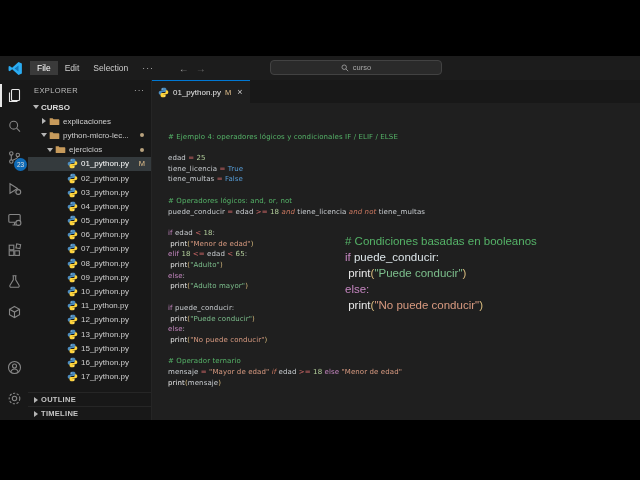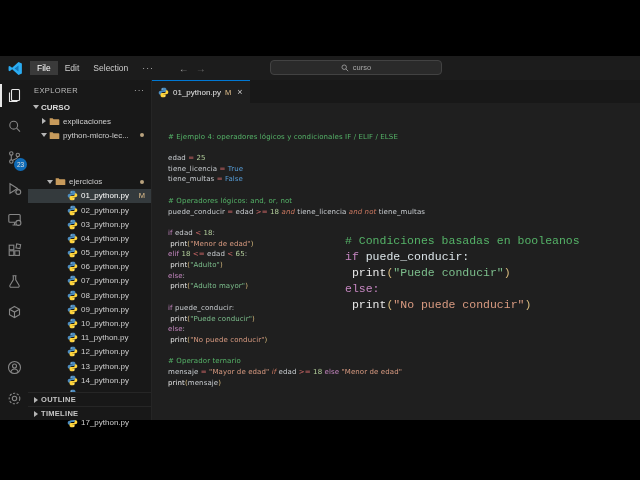--- a/index.html
+++ b/index.html
@@ -38,21 +38,21 @@
   
   #sidebar{width:124px;height:340px;background:#181818;position:relative;flex:0 0 auto;
     border-right:1px solid #252525;box-sizing:border-box;}
   #sb-header{height:20px;display:flex;align-items:center;padding:0 6px;color:#bdbdbd;font-size:7.5px;letter-spacing:.4px;}
   #sb-header .sbmore{margin-left:auto;color:#bdbdbd;letter-spacing:1px;font-size:8px;}
   #file-tree{position:absolute;top:20px;left:0;right:0;}
   .trow{height:14.2px;display:flex;align-items:center;color:#cfcfcf;font-size:8px;white-space:nowrap;overflow:hidden;}
   .trow.sel{background:#343a3d;color:#fff;}
   .trow.lvl0{padding-left:4px;font-weight:bold;color:#dddddd;}
   .trow.lvl1{padding-left:12px;align-items:center;}
-  .trow.lvl2{padding-left:18px;margin-top:32px;}
+  .trow.lvl2{padding-left:18px;}
   .trow.lvl3{padding-left:30px;}
   .chev{width:8px;height:8px;flex:0 0 8px;position:relative;margin-right:1px;}
   .chev.down:before{content:"";position:absolute;left:1px;top:2px;border-left:3.5px solid transparent;
     border-right:3.5px solid transparent;border-top:4.5px solid #b5b5b5;}
   .chev.right:before{content:"";position:absolute;left:2px;top:1px;border-top:3.5px solid transparent;
     border-bottom:3.5px solid transparent;border-left:4.5px solid #b5b5b5;}
   .ticon{width:11px;height:11px;flex:0 0 11px;margin-right:3px;display:flex;align-items:center;}
   .ticon svg{width:11px;height:11px;}
   .mbadge{margin-left:auto;margin-right:6px;color:#e2c08d;font-size:7.5px;}
   .dotbadge{margin-left:auto;margin-right:7px;width:4px;height:4px;border-radius:2px;background:#b9a27e;}
@@ -66,21 +66,21 @@
   #tabbar{position:absolute;left:0;top:0;right:0;height:23px;background:#181818;display:flex;}
   #tab-active{width:98px;background:#1f1f1f;border-top:1.5px solid #0078d4;display:flex;align-items:center;
     padding:0 6px;box-sizing:border-box;gap:4px;font-size:8px;color:#e8e8e8;}
   #tab-active .ticon{margin-right:0;}
   #tab-active .tmod{color:#e2c08d;font-size:7.5px;}
   #tab-active .tclose{color:#c8c8c8;font-size:9px;margin-left:2px;}
 
   #code-area{position:absolute;left:16px;top:36px;right:0;padding-top:15.6px;
     font-family:"DejaVu Sans",sans-serif;font-size:7px;line-height:10.7px;letter-spacing:.1px;white-space:pre;}
   #zoom-overlay{position:absolute;left:193px;top:153px;
-    font-family:Liberation Mono, monospace;font-size:11.5px;line-height:16px;white-space:pre;}
+    font-family:Liberation Sans, sans-serif;font-size:11.5px;line-height:16px;white-space:pre;}
 
   .c-cm{color:#55b368}.c-kw{color:#c586c0}.c-lg{color:#cd7961;font-style:italic}
   .c-op{color:#d46a6a}.c-nu{color:#b3cf9b}.c-bo{color:#569cd6}.c-fn{color:#e8e8e8}
   .c-pa{color:#d7ba7d}.c-sg{color:#7cbe8c}.c-ss{color:#d89a80}.c-id{color:#c9cdd1}.c-ov{color:#dbe4e8}
 </style>
 </head>
 <body>
 
 <div id="frame">
 
@@ -383,32 +383,20 @@
           <div class="trow lvl3">
             <span class="chev"></span>
             <span class="ticon">
               <svg viewBox="0 0 16 16">
                 <path fill="#4b8bbe" d="M7.9 1C6.1 1 4.9 1.8 4.9 3.2V5h3.2v.6H3.9C2.3 5.6 1 6.8 1 8.5s.9 2.9 2.5 2.9h1.2V9.6c0-1.3 1.1-2.4 2.4-2.4h3.2c1.1 0 2-.9 2-2V3.2C12.3 1.9 10.9 1 9.4 1z"></path>
                 <circle fill="#fff" cx="6" cy="3" r=".7"></circle>
                 <path fill="#ffd43b" d="M8.1 15c1.8 0 3-.8 3-2.2V11H7.9v-.6h4.2c1.6 0 2.9-1.2 2.9-2.9s-.9-2.9-2.5-2.9h-1.2v1.8c0 1.3-1.1 2.4-2.4 2.4H5.7c-1.1 0-2 .9-2 2v2C3.7 14.1 5.1 15 6.6 15z"></path>
                 <circle fill="#fff" cx="10" cy="13" r=".7"></circle>
               </svg>
             </span>
-            <span class="tlabel">14_python.py</span>
-          </div>
-          <div class="trow lvl3">
-            <span class="chev"></span>
-            <span class="ticon">
-              <svg viewBox="0 0 16 16">
-                <path fill="#4b8bbe" d="M7.9 1C6.1 1 4.9 1.8 4.9 3.2V5h3.2v.6H3.9C2.3 5.6 1 6.8 1 8.5s.9 2.9 2.5 2.9h1.2V9.6c0-1.3 1.1-2.4 2.4-2.4h3.2c1.1 0 2-.9 2-2V3.2C12.3 1.9 10.9 1 9.4 1z"></path>
-                <circle fill="#fff" cx="6" cy="3" r=".7"></circle>
-                <path fill="#ffd43b" d="M8.1 15c1.8 0 3-.8 3-2.2V11H7.9v-.6h4.2c1.6 0 2.9-1.2 2.9-2.9s-.9-2.9-2.5-2.9h-1.2v1.8c0 1.3-1.1 2.4-2.4 2.4H5.7c-1.1 0-2 .9-2 2v2C3.7 14.1 5.1 15 6.6 15z"></path>
-                <circle fill="#fff" cx="10" cy="13" r=".7"></circle>
-              </svg>
-            </span>
             <span class="tlabel">15_python.py</span>
           </div>
           <div class="trow lvl3">
             <span class="chev"></span>
             <span class="ticon">
               <svg viewBox="0 0 16 16">
                 <path fill="#4b8bbe" d="M7.9 1C6.1 1 4.9 1.8 4.9 3.2V5h3.2v.6H3.9C2.3 5.6 1 6.8 1 8.5s.9 2.9 2.5 2.9h1.2V9.6c0-1.3 1.1-2.4 2.4-2.4h3.2c1.1 0 2-.9 2-2V3.2C12.3 1.9 10.9 1 9.4 1z"></path>
                 <circle fill="#fff" cx="6" cy="3" r=".7"></circle>
                 <path fill="#ffd43b" d="M8.1 15c1.8 0 3-.8 3-2.2V11H7.9v-.6h4.2c1.6 0 2.9-1.2 2.9-2.9s-.9-2.9-2.5-2.9h-1.2v1.8c0 1.3-1.1 2.4-2.4 2.4H5.7c-1.1 0-2 .9-2 2v2C3.7 14.1 5.1 15 6.6 15z"></path>
                 <circle fill="#fff" cx="10" cy="13" r=".7"></circle>

